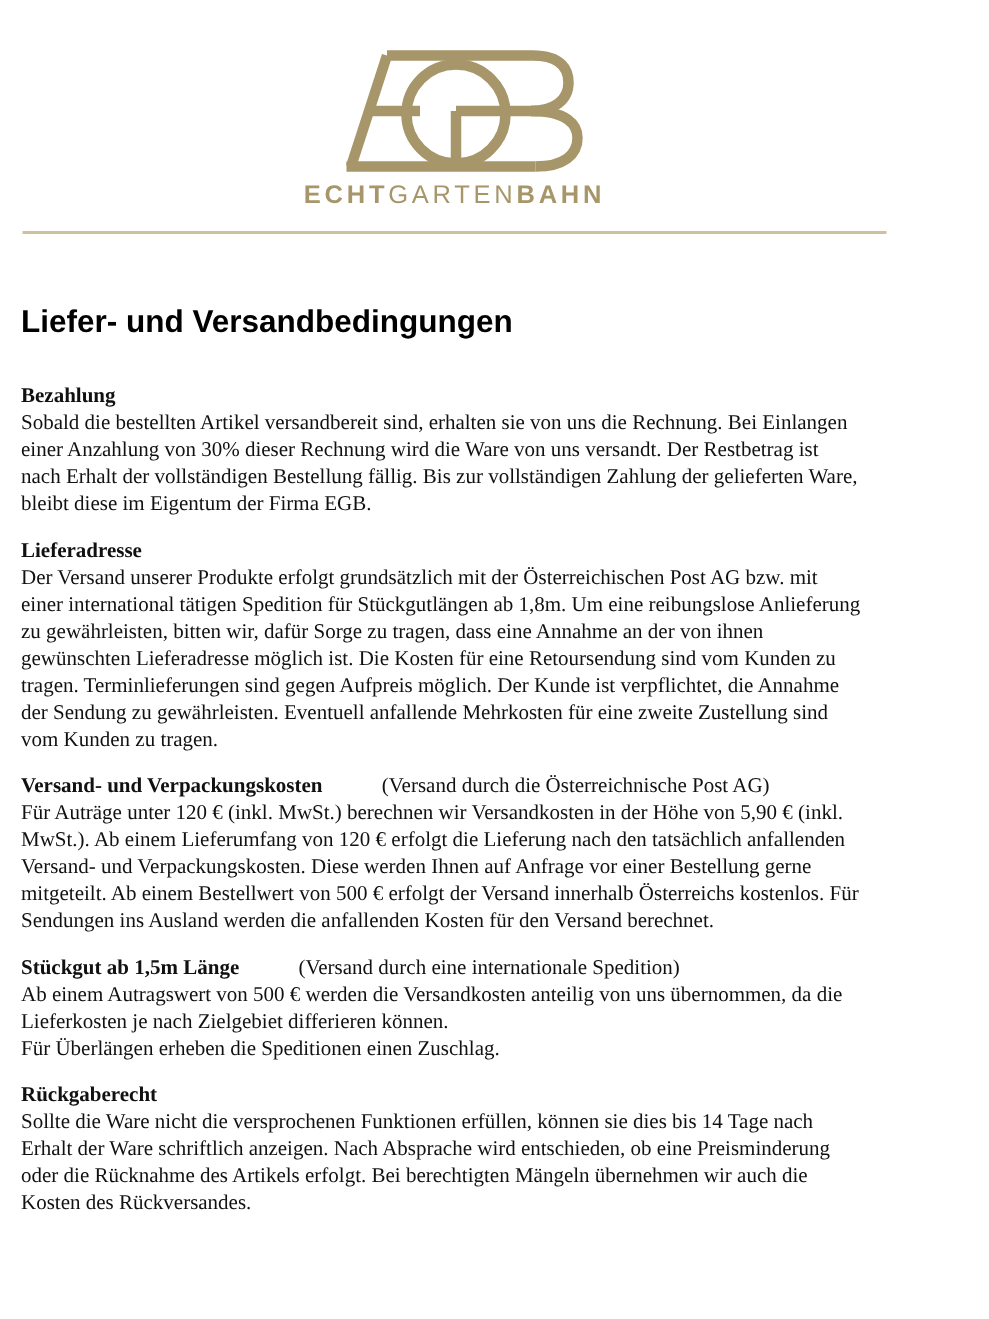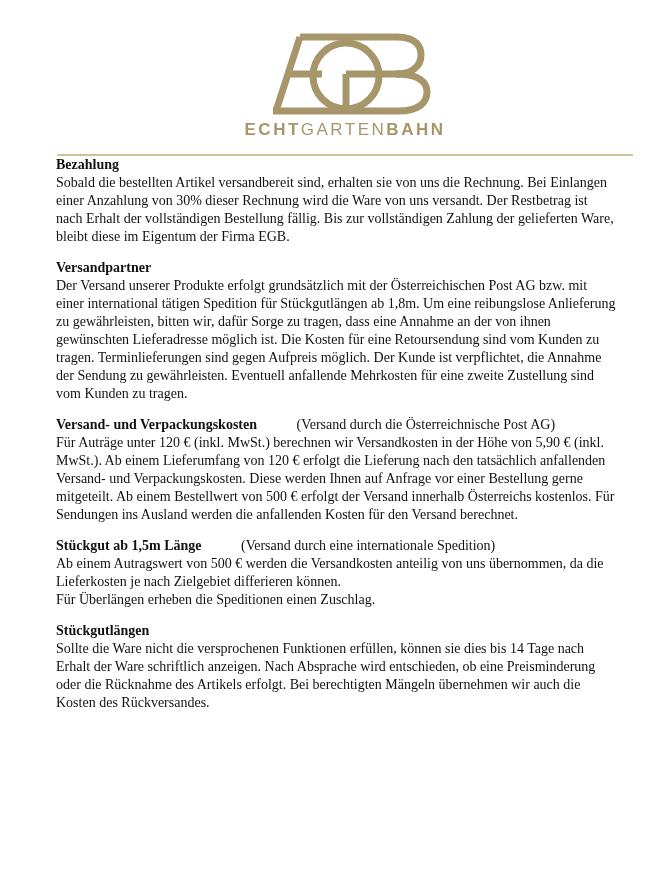--- a/index.html
+++ b/index.html
@@ -3,21 +3,21 @@
 <meta charset="utf-8">
 <style>
   * { margin: 0; padding: 0; box-sizing: border-box; }
   html, body { background: #ffffff; }
   body {
     width: 659px; height: 879px;
     font-family: "Liberation Sans", sans-serif;
     color: #111111;
     overflow: hidden;
   }
-  .page { width: 598px; height: 879px; padding: 0 6px 0 14px; margin-left: 42px; }
+  .page { width: 598px; height: 879px; padding: 0 6px 0 14px; }
 
   
   .logo-block { text-align: center; padding-top: 33px; }
   .monogram { display: block; margin: 0 auto; }
   .wordmark {
     margin-top: 5px;
     font-size: 17px; line-height: 20px;
     letter-spacing: 2.5px;
     color: #a6966a;
     white-space: nowrap;
@@ -89,31 +89,32 @@
         <path d="M24 78 H150"></path>
       </svg>
       <div class="wordmark"><span class="bold">ECHT</span><span class="light">GARTEN</span><span class="bold">BAHN</span></div>
     </div>
 
 
     <hr class="rule">
   </header>
 
   <main>
+    <h1 class="title">Liefer- und Versandbedingungen</h1>
 
     <section class="section">
       <div class="sec-head"><span class="hd">Bezahlung</span><span class="sfx"></span></div>
       <div class="sec-body">Sobald die bestellten Artikel versandbereit sind, erhalten sie von uns die Rechnung. Bei Einlangen
 einer Anzahlung von 30% dieser Rechnung wird die Ware von uns versandt. Der Restbetrag ist
 nach Erhalt der vollständigen Bestellung fällig. Bis zur vollständigen Zahlung der gelieferten Ware,
 bleibt diese im Eigentum der Firma EGB.</div>
     </section>
 
     <section class="section">
-      <div class="sec-head"><span class="hd">Versandpartner</span><span class="sfx"></span></div>
+      <div class="sec-head"><span class="hd">Lieferadresse</span><span class="sfx"></span></div>
       <div class="sec-body">Der Versand unserer Produkte erfolgt grundsätzlich mit der Österreichischen Post AG bzw. mit
 einer international tätigen Spedition für Stückgutlängen ab 1,8m. Um eine reibungslose Anlieferung
 zu gewährleisten, bitten wir, dafür Sorge zu tragen, dass eine Annahme an der von ihnen
 gewünschten Lieferadresse möglich ist. Die Kosten für eine Retoursendung sind vom Kunden zu
 tragen. Terminlieferungen sind gegen Aufpreis möglich. Der Kunde ist verpflichtet, die Annahme
 der Sendung zu gewährleisten. Eventuell anfallende Mehrkosten für eine zweite Zustellung sind
 vom Kunden zu tragen.</div>
     </section>
 
     <section class="section">
@@ -126,21 +127,21 @@
     </section>
 
     <section class="section">
       <div class="sec-head"><span class="hd">Stückgut ab 1,5m Länge</span><span class="sfx"> (Versand durch eine internationale Spedition)</span></div>
       <div class="sec-body">Ab einem Autragswert von 500 € werden die Versandkosten anteilig von uns übernommen, da die
 Lieferkosten je nach Zielgebiet differieren können.
 Für Überlängen erheben die Speditionen einen Zuschlag.</div>
     </section>
 
     <section class="section">
-      <div class="sec-head"><span class="hd">Stückgutlängen</span><span class="sfx"></span></div>
+      <div class="sec-head"><span class="hd">Rückgaberecht</span><span class="sfx"></span></div>
       <div class="sec-body">Sollte die Ware nicht die versprochenen Funktionen erfüllen, können sie dies bis 14 Tage nach
 Erhalt der Ware schriftlich anzeigen. Nach Absprache wird entschieden, ob eine Preisminderung
 oder die Rücknahme des Artikels erfolgt. Bei berechtigten Mängeln übernehmen wir auch die
 Kosten des Rückversandes.</div>
     </section>
   </main>
 
 </div>
 
 </body></html>

